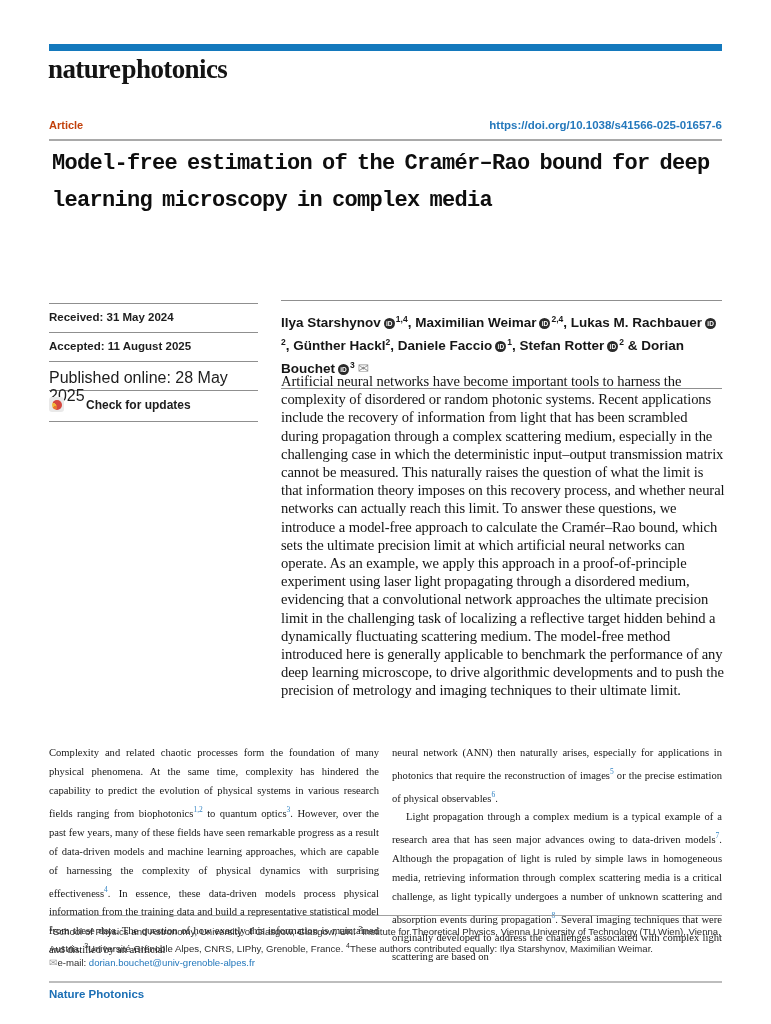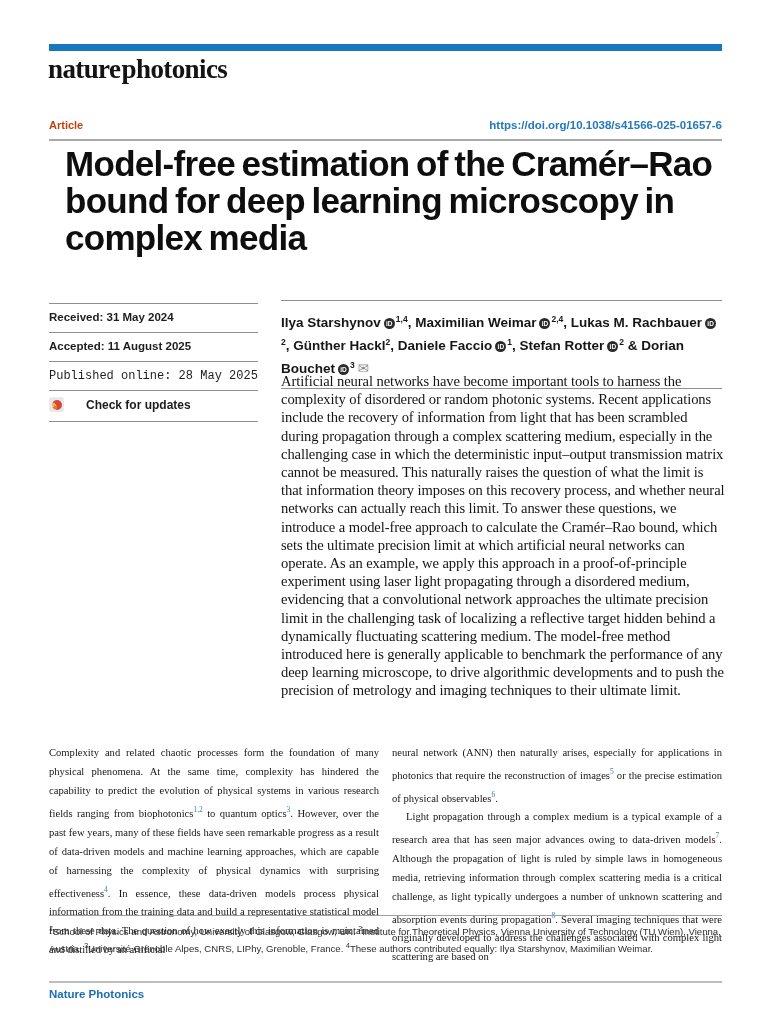--- a/index.html
+++ b/index.html
@@ -11,29 +11,29 @@
   .logo{position:absolute;left:48px;top:54px;font-family:"Liberation Serif",serif;
         font-weight:700;font-size:27px;letter-spacing:-0.6px;word-spacing:-5px;color:#141414;}
 
   .article-row{position:absolute;left:49px;top:119px;width:673px;display:flex;
                justify-content:space-between;align-items:baseline;}
   .article-label{font-size:11px;font-weight:700;color:#c2410c;}
   .doi-link{font-size:11.5px;font-weight:700;color:#2478bc;text-decoration:none;}
 
   .header-rule{position:absolute;left:49px;top:139px;width:673px;height:2px;background:#a9a9a9;}
 
-  .title{position:absolute;left:65px;top:145px;width:680px;
-         font-family:Liberation Sans, sans-serif;font-weight:700;
-         font-size:35px;line-height:37px;letter-spacing:-0.7px;word-spacing:-2.5px;color:#0e0e0e;}
+  .title{position:absolute;left:52px;top:145px;width:680px;
+         font-family:Liberation Mono, monospace;font-weight:700;
+         font-size:22px;line-height:37px;letter-spacing:-0.7px;word-spacing:-2.5px;color:#0e0e0e;}
 
   
   .dates{position:absolute;left:49px;top:303px;width:209px;}
   .dates .row{border-top:1px solid #8f8f8f;padding-top:7px;height:21px;
               font-size:11.5px;font-weight:700;color:#1d1d1d;}
-  .dates .row.serif{font-family:Liberation Mono, monospace;font-weight:400;font-size:12px;height:21px;}
+  .dates .row.serif{font-family:Liberation Sans, sans-serif;font-weight:400;font-size:16px;height:21px;}
   .dates .row.badge{height:23px;display:flex;align-items:flex-start;gap:22px;cursor:pointer;}
   .dates .endrule{border-top:1px solid #8f8f8f;height:0;}
   .cm-icon{width:15px;height:15px;border-radius:3px;background:#e9e9e9;
            display:inline-flex;align-items:center;justify-content:center;margin-top:-1px;}
   .cm-icon .dot{width:10px;height:10px;border-radius:50%;
         background:conic-gradient(#d5473f 0 52%, #e8762d 52% 68%, #f0b63c 68% 84%, #d5473f 84% 100%);}
   .badge-label{font-size:12px;font-weight:700;}
 
   
   .authors-block{position:absolute;left:281px;top:300px;width:441px;
@@ -112,18 +112,21 @@
       <p>Complexity and related chaotic processes form the foundation of many physical phenomena. At the same time, complexity has hindered the capability to predict the evolution of physical systems in various research fields ranging from biophotonics<sup>1,2</sup> to quantum optics<sup>3</sup>. However, over the past few years, many of these fields have seen remarkable progress as a result of data-driven models and machine learning approaches, which are capable of harnessing the complexity of physical dynamics with surprising effectiveness<sup>4</sup>. In essence, these data-driven models process physical information from the training data and build a representative statistical model from these data. The question of how exactly this information is maintained and distilled by an artificial</p>
     </div>
     <div>
       <p>neural network (ANN) then naturally arises, especially for applications in photonics that require the reconstruction of images<sup>5</sup> or the precise estimation of physical observables<sup>6</sup>.</p>
       <p class="indent">Light propagation through a complex medium is a typical example of a research area that has seen major advances owing to data-driven models<sup>7</sup>. Although the propagation of light is ruled by simple laws in homogeneous media, retrieving information through complex scattering media is a critical challenge, as light typically undergoes a number of unknown scattering and absorption events during propagation<sup>8</sup>. Several imaging techniques that were originally developed to address the challenges associated with complex light scattering are based on</p>
     </div>
   </div>
 
   <div class="footnote">
     <span><sup>1</sup>School of Physics and Astronomy, University of Glasgow, Glasgow, UK. <sup>2</sup>Institute for Theoretical Physics, Vienna University of Technology (TU Wien), Vienna, Austria. <sup>3</sup>Université Grenoble Alpes, CNRS, LIPhy, Grenoble, France. <sup>4</sup>These authors contributed equally: Ilya Starshynov, Maximilian Weimar.</span>
+    <div class="email-line">
+      <span class="env">✉</span><span>e-mail: </span><a class="email-link" href="#">dorian.bouchet@univ-grenoble-alpes.fr</a>
+    </div>
   </div>
 
   <div class="footer-rule"></div>
   <div class="footer-name">Nature Photonics</div>
 
 </div>
 
 </body></html>

